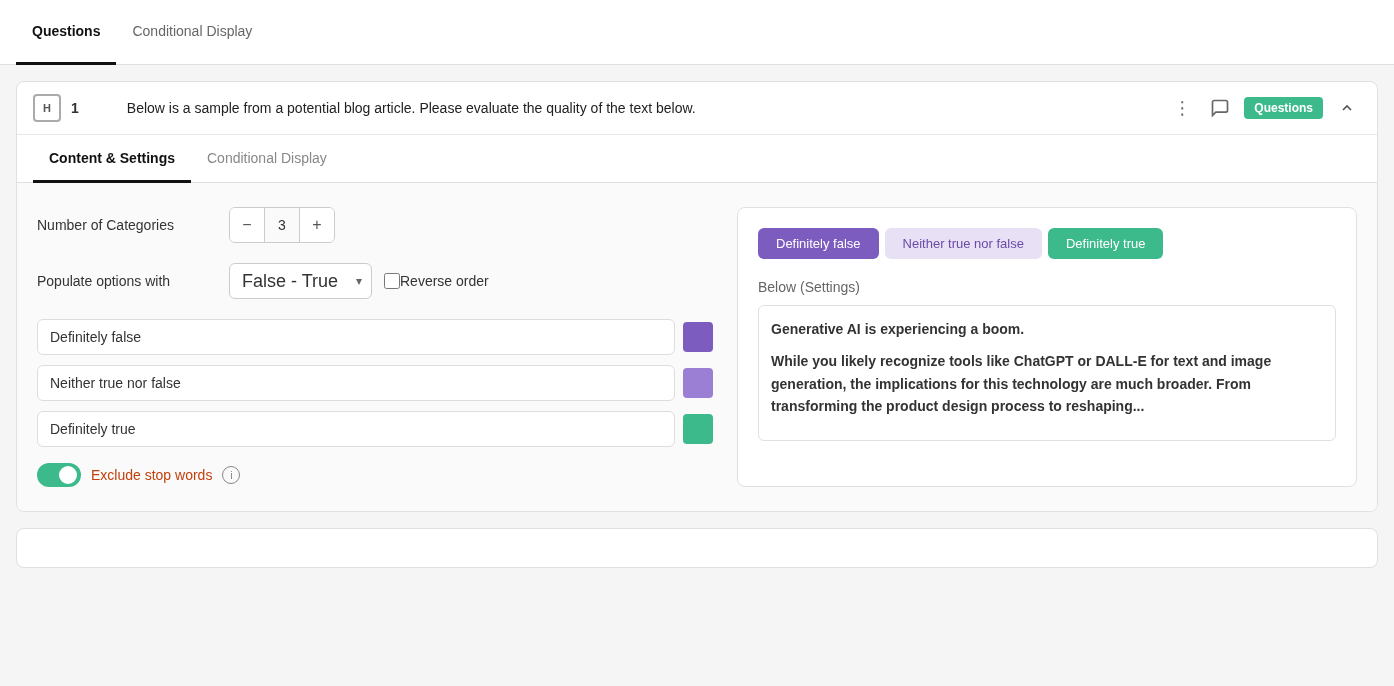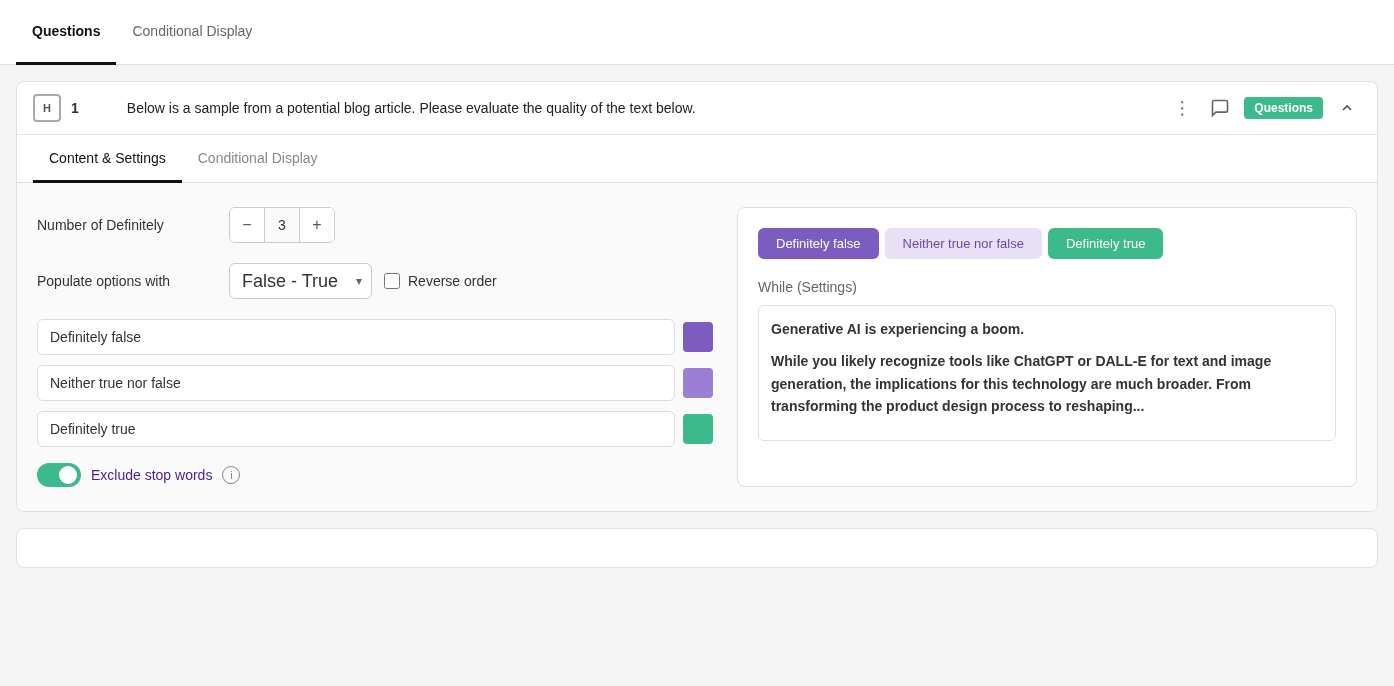--- a/index.html
+++ b/index.html
@@ -115,21 +115,21 @@
       align-items: center;
       padding: 0 16px;
       cursor: pointer;
       font-size: 14px;
       color: #888;
       border-bottom: 3px solid transparent;
       margin-bottom: -1px;
     }
     .inner-tab.active {
       color: #111;
-      font-weight: 400;
+      font-weight: 700;
       border-bottom: 3px solid #111;
     }
     .preview-link {
       display: flex;
       align-items: center;
       color: #7c5cbf;
       font-size: 14px;
       font-weight: 500;
       cursor: pointer;
       padding: 0 16px;
@@ -217,21 +217,20 @@
       right: 10px;
       pointer-events: none;
       color: #666;
       font-size: 12px;
     }
 
     
     .checkbox-wrap {
       display: flex;
       align-items: center;
-      gap: 8px;
       cursor: pointer;
     }
     .checkbox-wrap input[type="checkbox"] {
       width: 16px;
       height: 16px;
       cursor: pointer;
     }
     .checkbox-label {
       font-size: 14px;
       color: #333;
@@ -289,21 +288,21 @@
       width: 18px;
       height: 18px;
       left: 22px;
       top: 3px;
       background: #fff;
       border-radius: 50%;
       transition: left 0.2s;
     }
     .toggle-label {
       font-size: 14px;
-      color: #4c1d95;
+      color: #c2410c;
     }
     .info-icon {
       width: 18px;
       height: 18px;
       border-radius: 50%;
       border: 1.5px solid #888;
       display: flex;
       align-items: center;
       justify-content: center;
       font-size: 11px;
@@ -434,21 +433,21 @@
         <span>Conditional Display</span>
       </div>
     </div>
   </div>
 
   <div class="content-area">
 
     <div class="left-panel">
 
       <div class="form-row">
-        <span class="form-label">Number of Definitely</span>
+        <span class="form-label">Number of Categories</span>
         <div class="stepper">
           <button class="stepper-btn">
             <span>−</span>
           </button>
           <div class="stepper-value">3</div>
           <button class="stepper-btn">
             <span>+</span>
           </button>
         </div>
       </div>
@@ -503,21 +502,21 @@
         </button>
         <button class="cat-btn cat-btn-neither">
           <span>Neither true nor false</span>
         </button>
         <button class="cat-btn cat-btn-true">
           <span>Definitely true</span>
         </button>
       </div>
 
       <div class="text-label">
-        <span>While</span>
+        <span>Below</span>
         <span>(Settings)</span>
       </div>
 
       <div class="text-content-box">
         <p class="text-para">Generative AI is experiencing a boom.</p>
         <p class="text-para">While you likely recognize tools like ChatGPT or DALL-E for text and image generation, the implications for this technology are much broader. From transforming the product design process to reshaping...</p>
       </div>
 
     </div>
 

